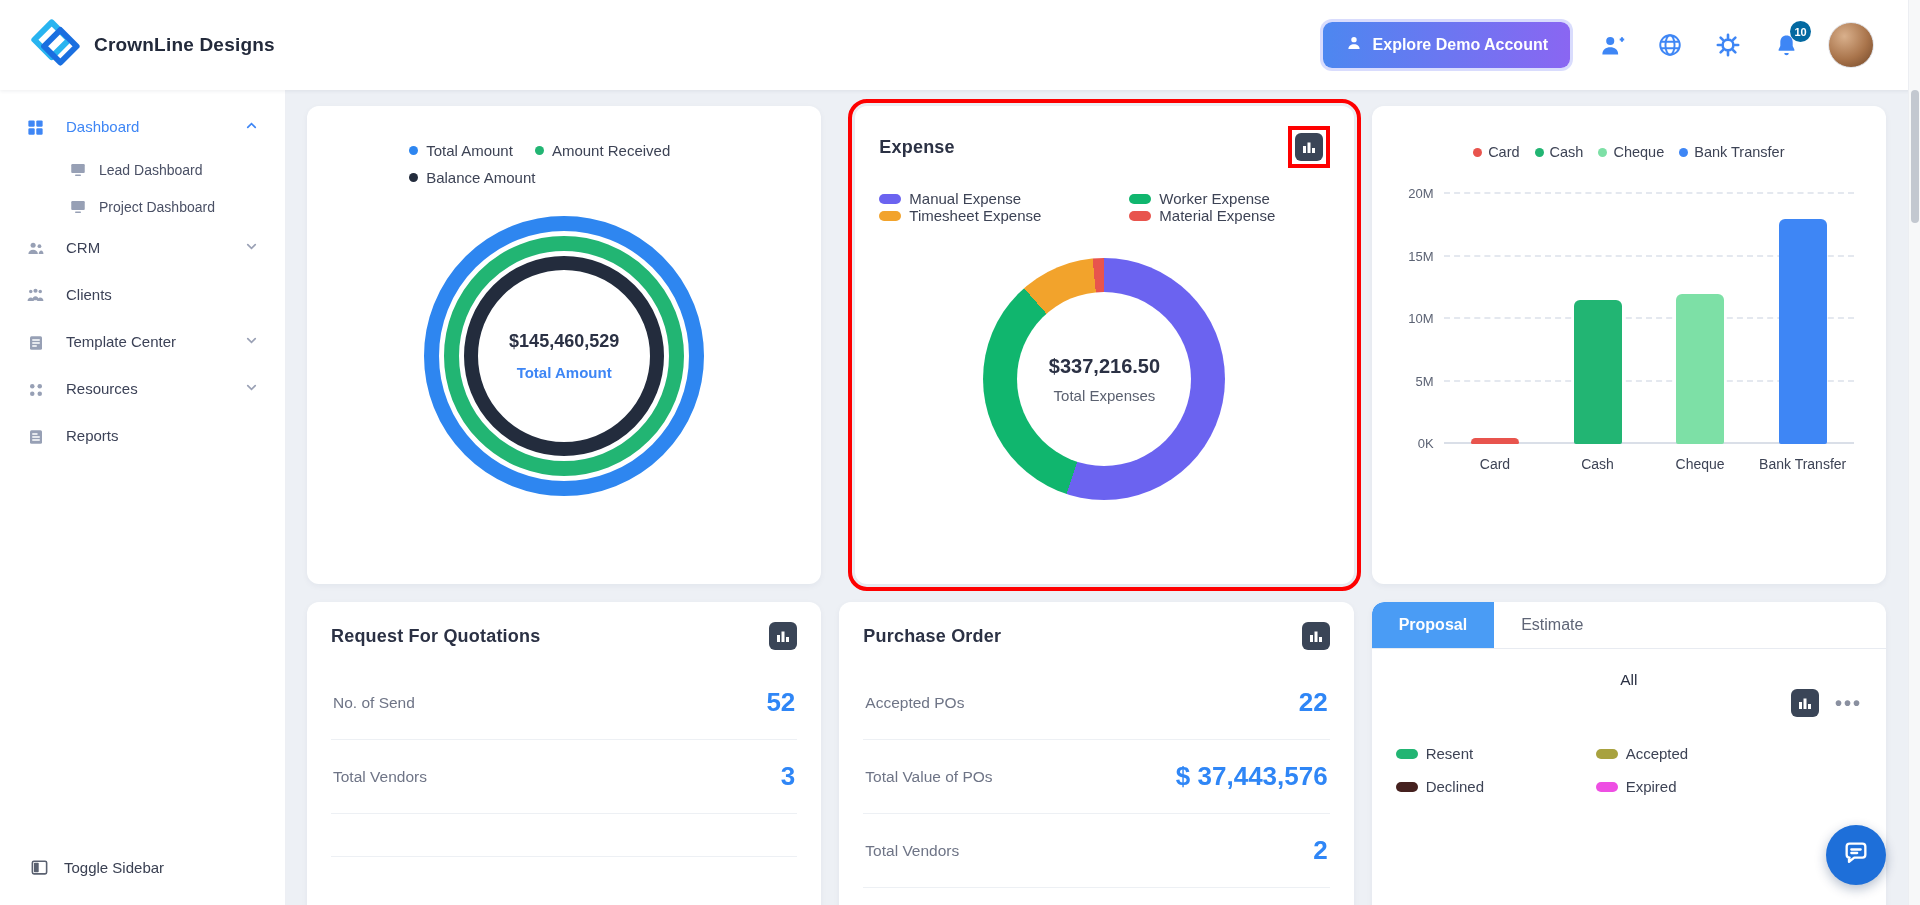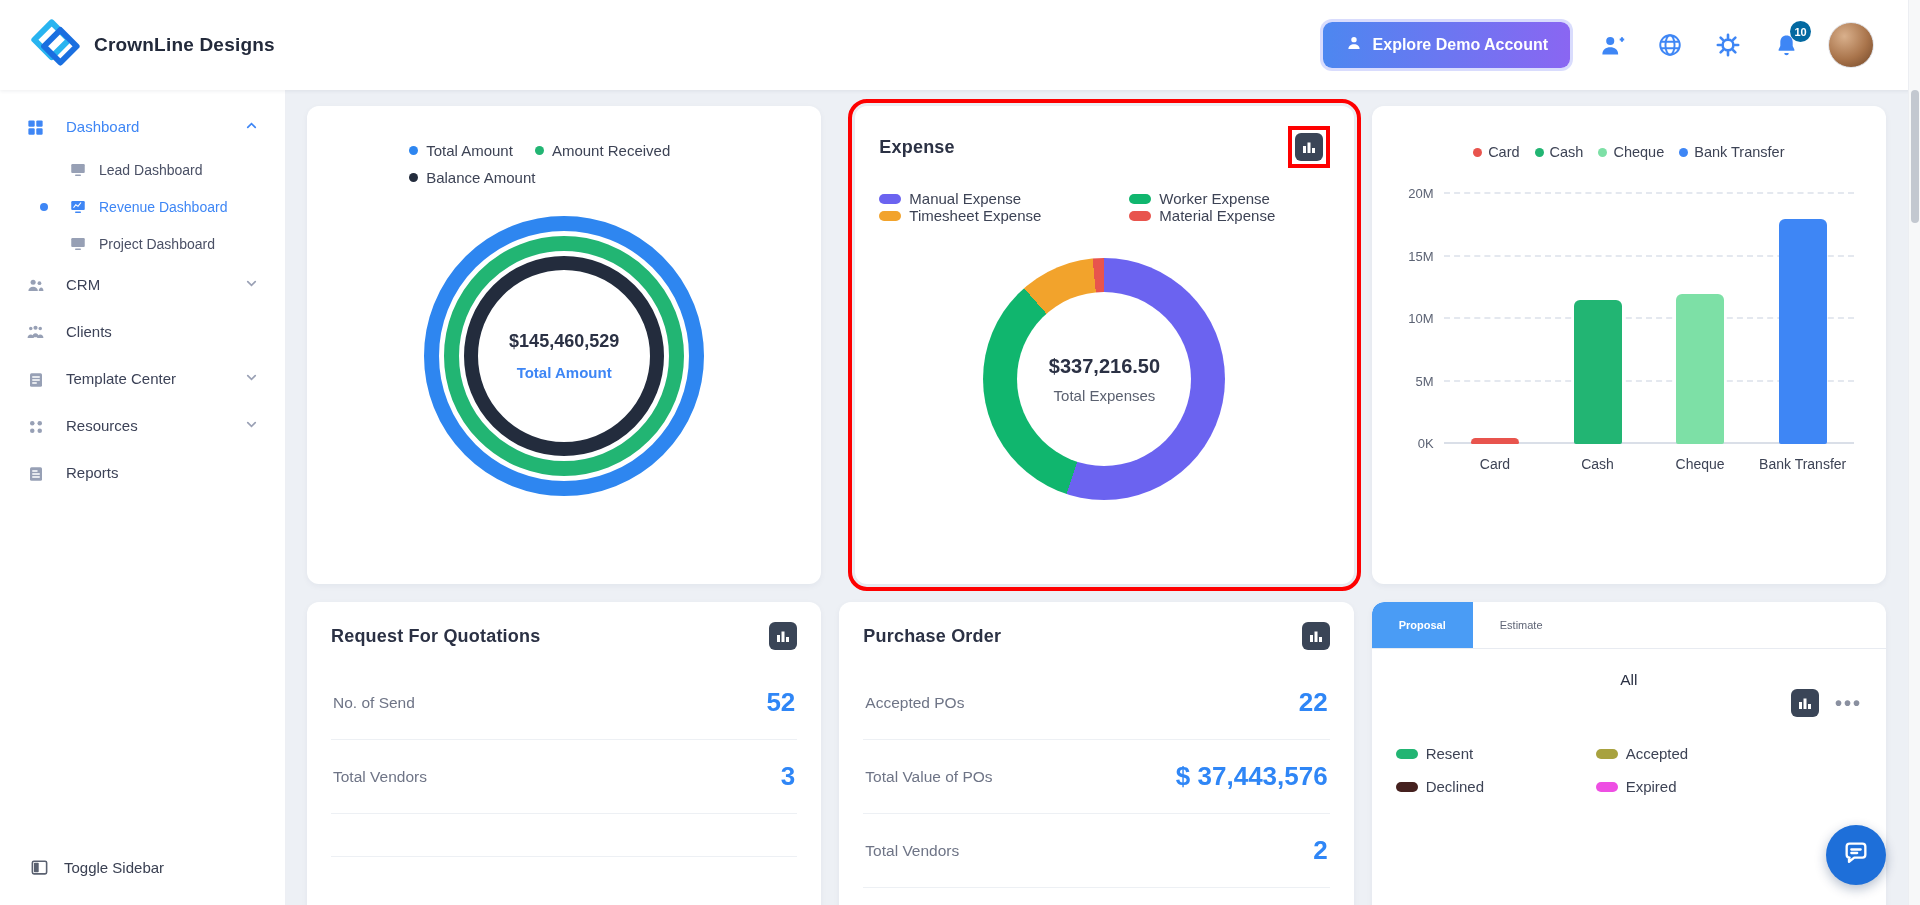--- a/index.html
+++ b/index.html
@@ -104,21 +104,21 @@
   
   .stat-rows { margin-top:16px; }
   .stat-row { display:flex; align-items:center; justify-content:space-between;
     padding:21px 2px; border-bottom:1px solid #edf0f4; }
   .stat-label { font-size:15.5px; color:#6e7486; }
   .stat-value { font-size:26px; font-weight:700; color:#2f86f6; }
 
   
   .tab-card { padding:0; overflow:hidden; }
   .tab-row { display:flex; align-items:stretch; height:47px; border-bottom:1px solid #e8ebf1; }
-  .tab { display:flex; align-items:center; padding:0 27px; font-size:11px; cursor:pointer;
+  .tab { display:flex; align-items:center; padding:0 27px; font-size:16px; cursor:pointer;
     color:#5f6576; font-weight:500; }
   .tab.active { background:#4a9cf5; color:#fff; font-weight:700; border-top-left-radius:12px; }
   .tab-body { padding:22px 24px; }
   .filter-row { display:flex; align-items:center;flex-direction:column; }
   .filter-label { font-size:15.5px; color:#2b3144; font-weight:500; }
   .filter-actions { margin-left:auto; display:flex; align-items:center; gap:16px; }
   .dots-menu { color:#8a90a0; font-size:20px; letter-spacing:2px; line-height:10px;
     cursor:pointer; font-weight:700; }
   .status-legend { margin-top:28px; display:grid; grid-template-columns:200px auto; row-gap:16px; }
 
@@ -204,33 +204,20 @@
   </div>
   <div class="side-sub">
     <span class="bullet-slot"></span>
     <span class="sicon">
       <svg viewBox="0 0 24 24" width="18" fill="currentColor">
           <rect x="3" y="4" width="18" height="12" rx="1.5"></rect>
           <rect x="8" y="18" width="8" height="2" rx="1"></rect>
         </svg>
     </span>
     <span>Lead Dashboard</span>
-  </div>
-  <div class="side-sub active">
-    <span class="bullet-slot">
-        <span class="bullet"></span>
-      </span>
-    <span class="sicon">
-      <svg viewBox="0 0 24 24" width="18" fill="currentColor">
-          <rect x="3" y="4" width="18" height="12" rx="1.5"></rect>
-          <rect x="8" y="18" width="8" height="2" rx="1"></rect>
-          <path d="M6 13l3-4 3 2 4-5" stroke="#fff" stroke-width="1.6" fill="none"></path>
-        </svg>
-    </span>
-    <span>Revenue Dashboard</span>
   </div>
   <div class="side-sub">
     <span class="bullet-slot"></span>
     <span class="sicon">
       <svg viewBox="0 0 24 24" width="18" fill="currentColor">
           <rect x="3" y="4" width="18" height="12" rx="1.5"></rect>
           <rect x="8" y="18" width="8" height="2" rx="1"></rect>
         </svg>
     </span>
     <span>Project Dashboard</span>

